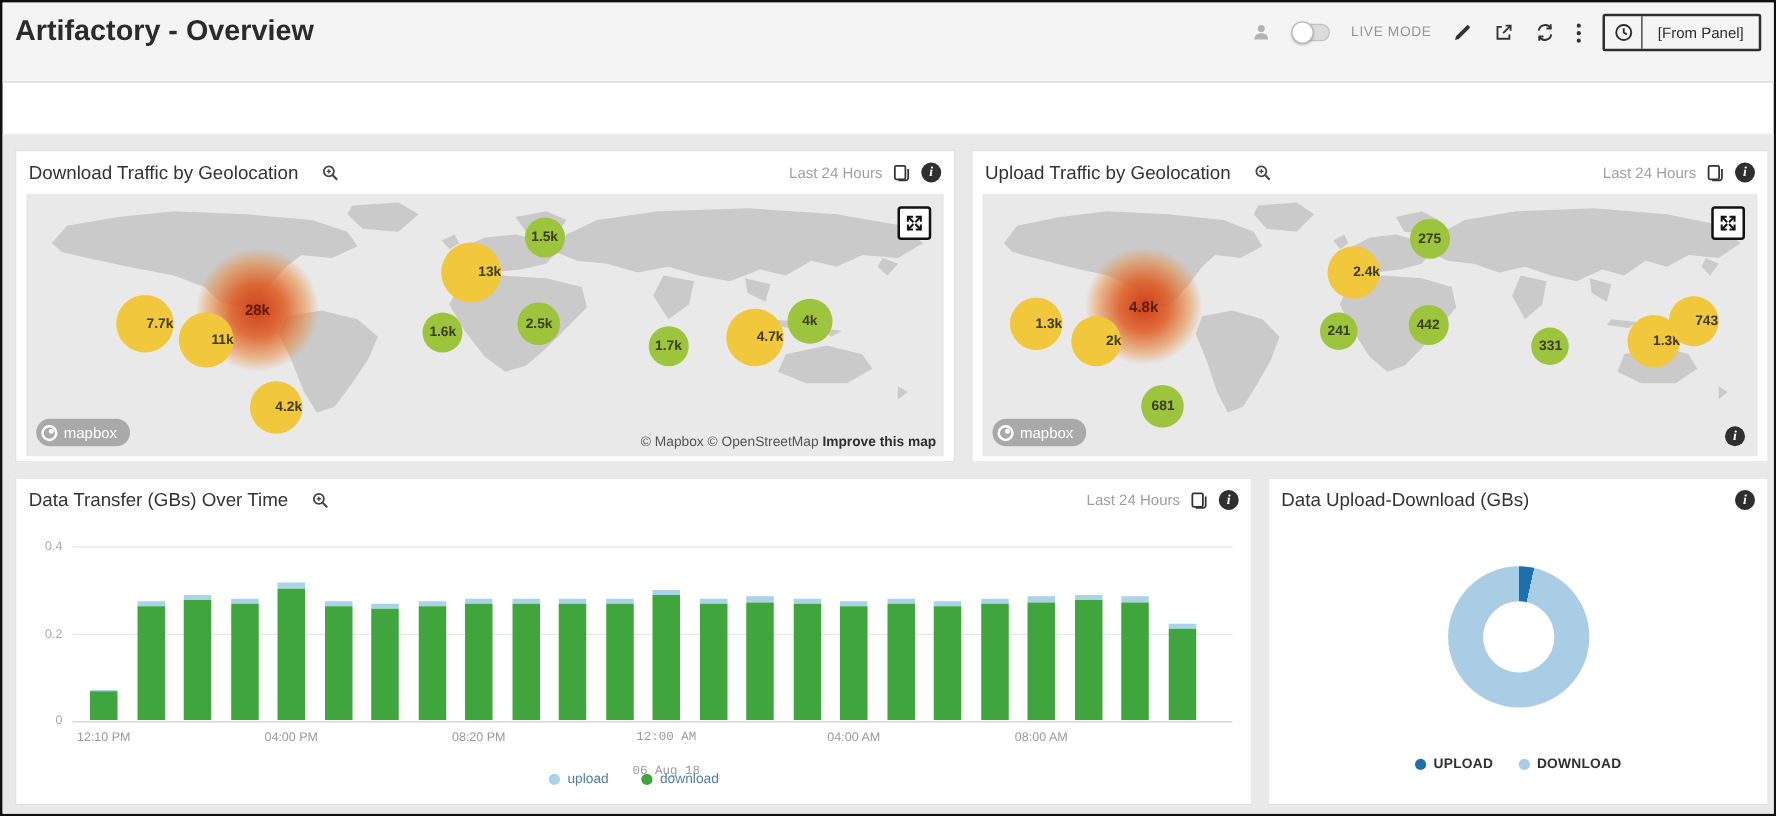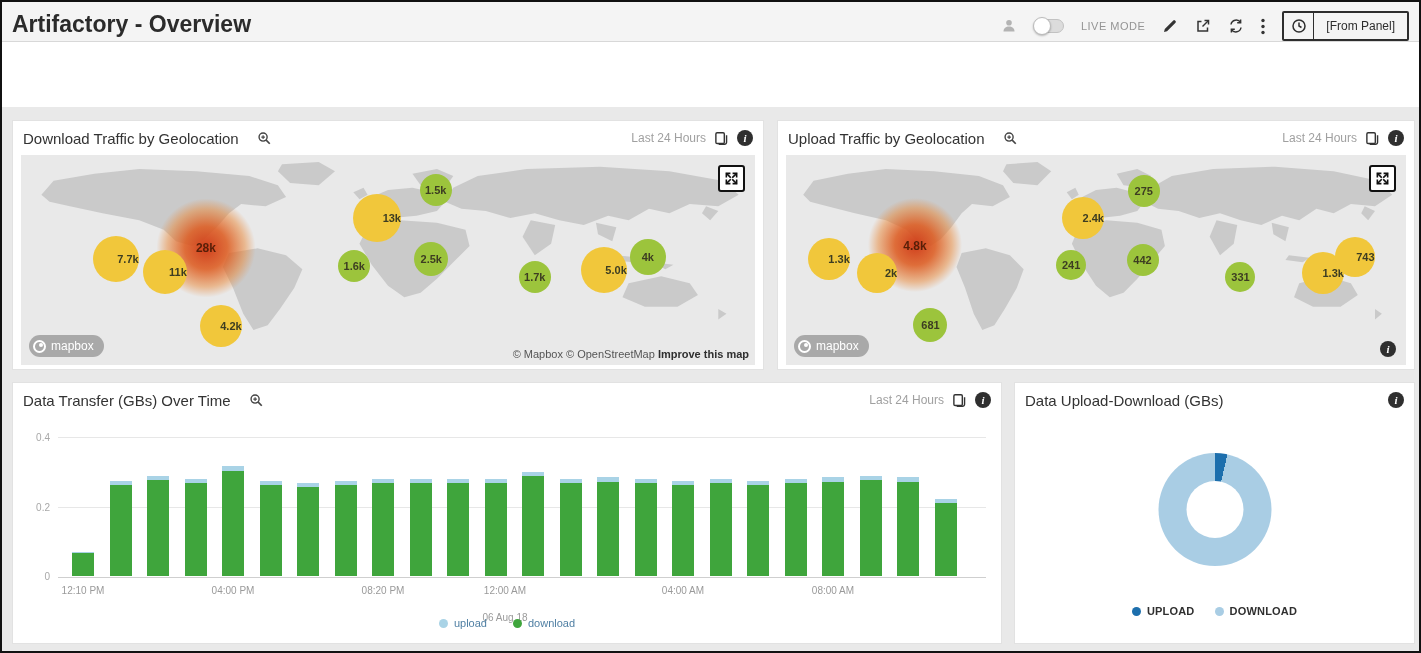--- a/index.html
+++ b/index.html
@@ -1,20 +1,20 @@
 <!DOCTYPE html>
 <html><head>
 <meta charset="utf-8">
 <style>
   * { margin:0; padding:0; box-sizing:border-box; }
   body { background:#fff; font-family:"Liberation Sans", sans-serif; }
   #app { position:relative; width:1421px; height:653px; border:2px solid #111; background:#fff; overflow:hidden; }
 
   
-  .topbar { position:absolute; top:0; left:0; right:0; height:40px; background:#f4f4f4; border-bottom:1px solid #d8d8d8; }
+  .topbar { position:absolute; top:0; left:0; right:0; height:64px; background:#f4f4f4; border-bottom:1px solid #d8d8d8; }
   .topbar h1 { position:absolute; left:10px; top:9px; font-size:23px; font-weight:bold; color:#2b2b2b; }
   .topbar-right { position:absolute; right:10px; top:0; height:48px; display:flex; align-items:center; gap:17px; }
   .icon { display:inline-flex; align-items:center; justify-content:center; cursor:pointer; }
   .toggle { position:relative; width:30px; height:14px; background:#dcdcdc; border:1px solid #c2c2c2; border-radius:8px; cursor:pointer; }
   .toggle .knob { position:absolute; left:-2px; top:-3px; width:18px; height:18px; background:#fff; border:1px solid #bbb; border-radius:50%; box-shadow:0 1px 2px rgba(0,0,0,.25); }
   .live-label { font-size:11px; color:#949494; letter-spacing:.5px; }
   .from-panel { display:flex; align-items:center; height:30px; border:2px solid #2d2d2d; border-radius:2px; cursor:pointer; background:#f4f4f4; }
   .fp-clock { display:flex; align-items:center; justify-content:center; width:30px; height:100%; border-right:1px solid #2d2d2d; }
   .fp-text { font-size:12px; color:#2d2d2d; padding:0 12px; }
 
@@ -196,21 +196,21 @@
             <div class="bubble green" style="left: 45.4%; top: 53%; width: 32px; height: 32px;">
               <span>1.6k</span>
             </div>
             <div class="bubble green" style="left: 55.9%; top: 49.5%; width: 34px; height: 34px;">
               <span>2.5k</span>
             </div>
             <div class="bubble green" style="left: 70%; top: 58%; width: 32px; height: 32px;">
               <span>1.7k</span>
             </div>
             <div class="bubble yellow" style="left: 79.4%; top: 54.7%; width: 46px; height: 46px;">
-              <span>5.0k</span>
+              <span>4.7k</span>
             </div>
             <div class="bubble green" style="left: 85.4%; top: 48.6%; width: 36px; height: 36px;">
               <span>4k</span>
             </div>
           </div>
         <button class="expand-btn">
           <svg width="15" height="15" viewBox="0 0 16 16">
               <g fill="none" stroke="#111" stroke-width="1.7" stroke-linecap="square">
                 <path d="M2.5,6 V2.5 H6"></path>
                 <path d="M10,2.5 H13.5 V6"></path>
@@ -359,21 +359,21 @@
           <div id="x-ticks">
               <div class="x-tick" style="left: 25px;">
                 <div>12:10 PM</div>
               </div>
               <div class="x-tick" style="left: 175px;">
                 <div>04:00 PM</div>
               </div>
               <div class="x-tick" style="left: 325px;">
                 <div>08:20 PM</div>
               </div>
-              <div class="x-tick" style="left: 447px;">
+              <div class="x-tick" style="left: 475px; font-family: Liberation Mono, monospace;">
                 <div>12:00 AM</div>
                 <div class="x-sub">06 Aug 18</div>
               </div>
               <div class="x-tick" style="left: 625px;">
                 <div>04:00 AM</div>
               </div>
               <div class="x-tick" style="left: 775px;">
                 <div>08:00 AM</div>
               </div>
             </div>

